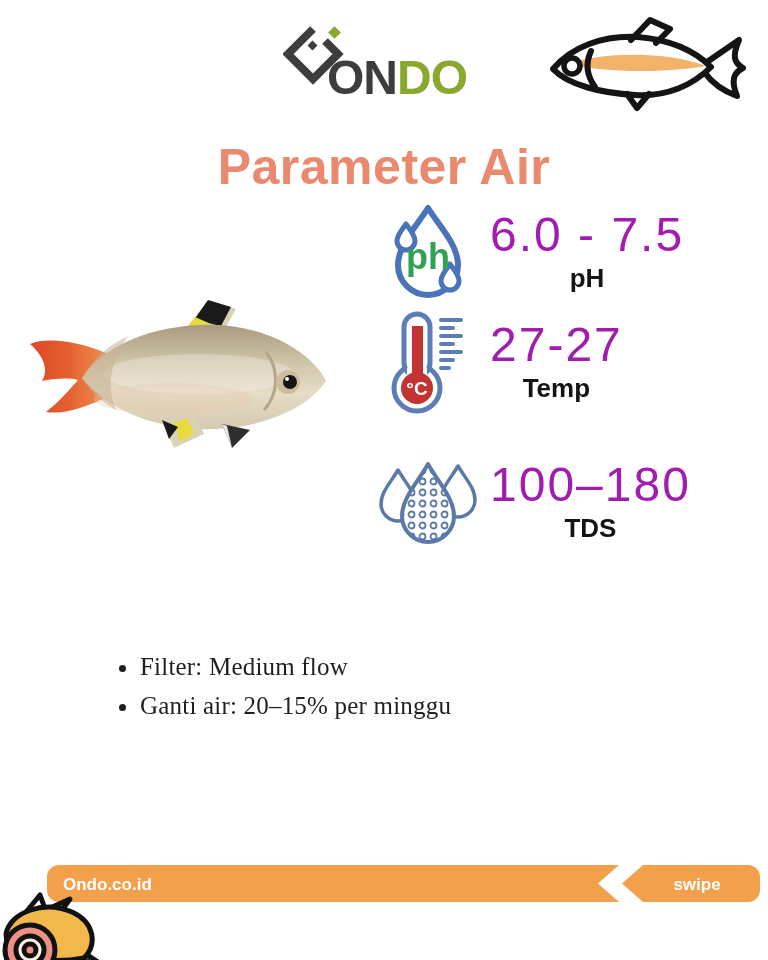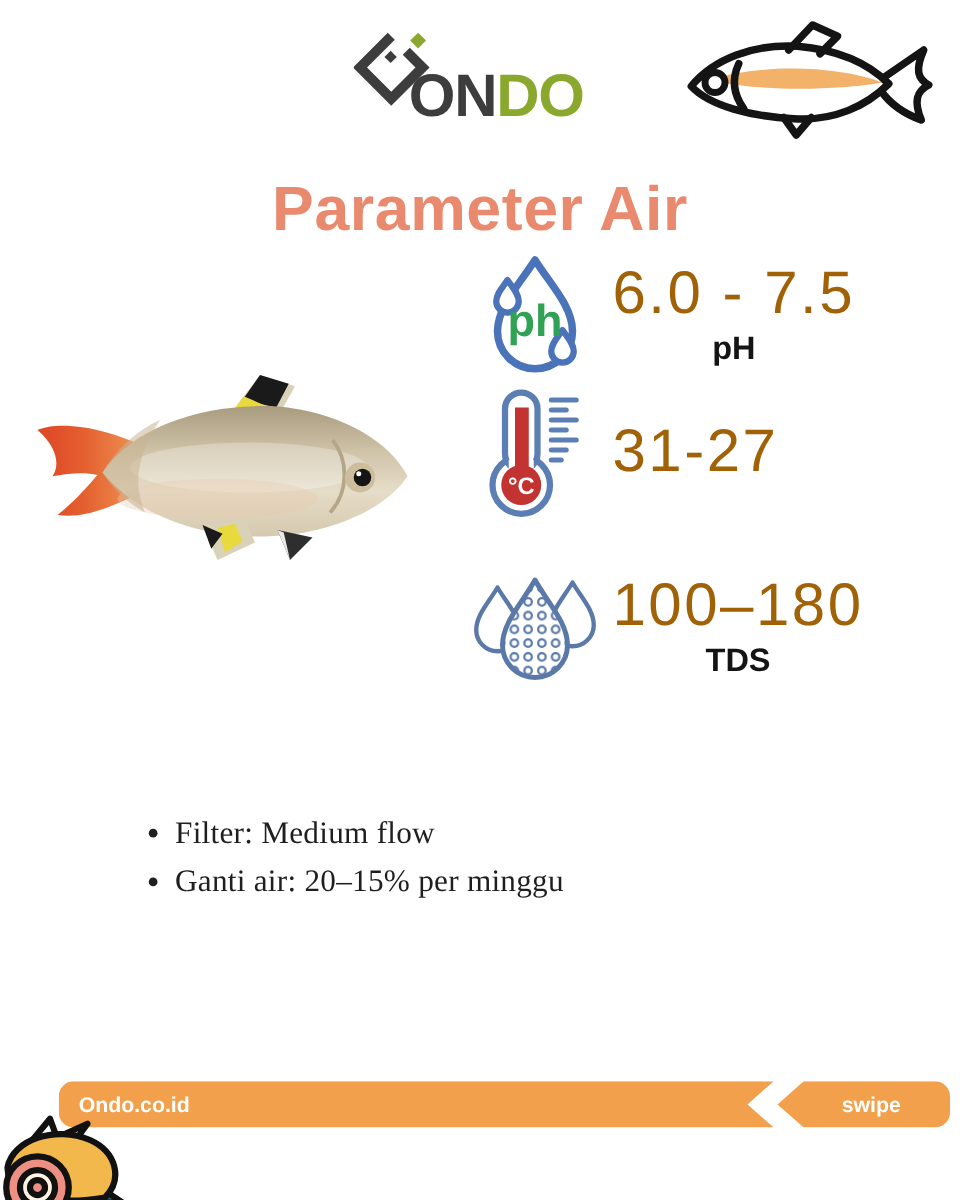--- a/index.html
+++ b/index.html
@@ -19,21 +19,21 @@
   .page-title{
     position:absolute;left:0;top:138px;width:768px;margin:0;
     text-align:center;font-size:50px;font-weight:bold;color:#e98a6e;letter-spacing:.5px;
   }
   
   .fish-photo{position:absolute;left:24px;top:294px;}
   
   .param-row{position:absolute;left:372px;display:flex;align-items:center;}
   .param-row .icon-box{width:112px;display:flex;justify-content:center;flex:none;}
   .param-col{display:inline-block;text-align:center;margin-left:6px;}
-  .param-value{font-size:48px;letter-spacing:2px;color:#a16207;line-height:1.05;white-space:nowrap;}
+  .param-value{font-size:48px;letter-spacing:2px;color:#a21caf;line-height:1.05;white-space:nowrap;}
   .param-label{font-size:26px;font-weight:bold;color:#141414;margin-top:2px;}
   #row-ph{top:202px;}
   #row-temp{top:310px;}
   #row-tds{top:418px;margin-top:36px;}
   
   .notes{position:absolute;left:112px;top:648px;margin:0;padding-left:28px;font-family:Liberation Serif, serif;}
   .notes li{font-size:25px;color:#1f1f1f;line-height:1.55;letter-spacing:.2px;}
   
   .footer-bar{position:absolute;left:47px;top:865px;width:587px;height:37px;text-align:right;}
   .bar-text{font-family:"Liberation Sans",sans-serif;font-size:17px;font-weight:bold;fill:#ffffff;}
@@ -138,21 +138,22 @@
           </g>
           <circle cx="30" cy="78" r="23" fill="#ffffff" stroke="#5B7FB4" stroke-width="5"></circle>
           <rect x="17" y="4" width="26" height="62" rx="13" fill="#ffffff" stroke="#5B7FB4" stroke-width="5"></rect>
           <rect x="20" y="58" width="20" height="10" fill="#ffffff"></rect>
           <rect x="25" y="16" width="11" height="56" fill="#C23331"></rect>
           <circle cx="30" cy="78" r="16" fill="#C23331"></circle>
           <text x="30" y="85" text-anchor="middle" font-size="19" font-weight="bold" fill="#ffffff">°C</text>
         </svg>
       </div>
       <div class="param-col">
-        <div class="param-value">31-27</div>
+        <div class="param-value">27-27</div>
+        <div class="param-label">Temp</div>
       </div>
     </div>
 
     <div class="param-row" id="row-tds">
       <div class="icon-box">
         <svg width="110" height="96" viewBox="0 0 110 96">
           <defs>
             <pattern id="dotpat" width="11" height="11" patternUnits="userSpaceOnUse">
               <circle cx="5.5" cy="5.5" r="3" fill="#ffffff" stroke="#5B79A8" stroke-width="1.8"></circle>
             </pattern>

